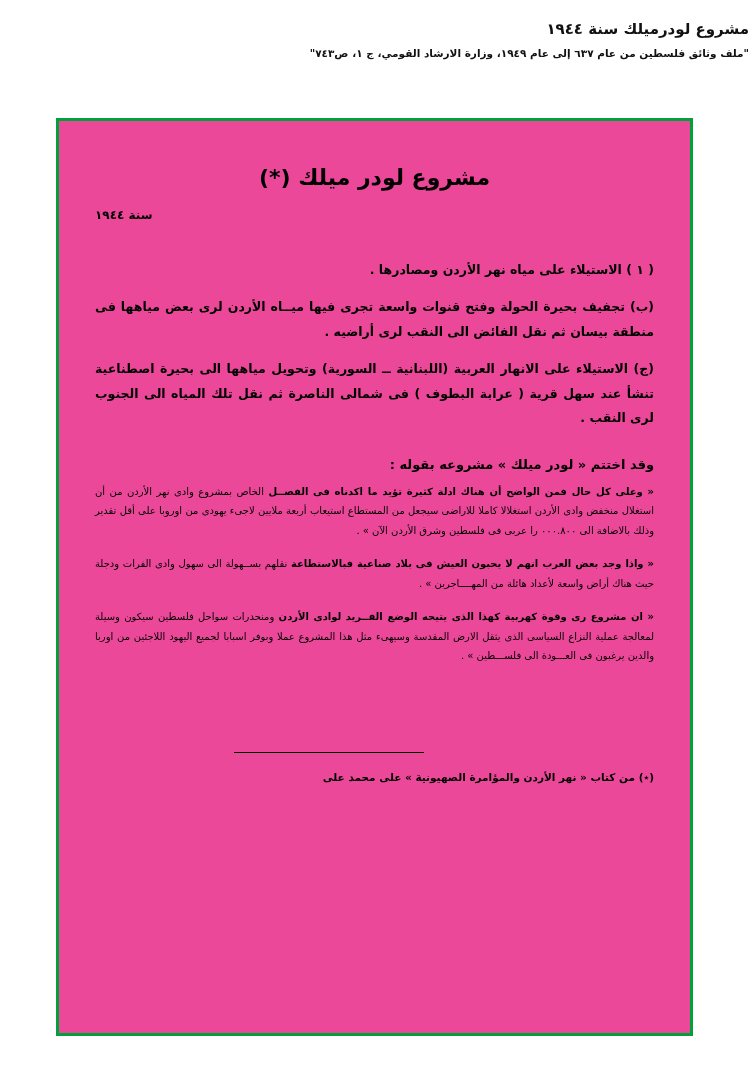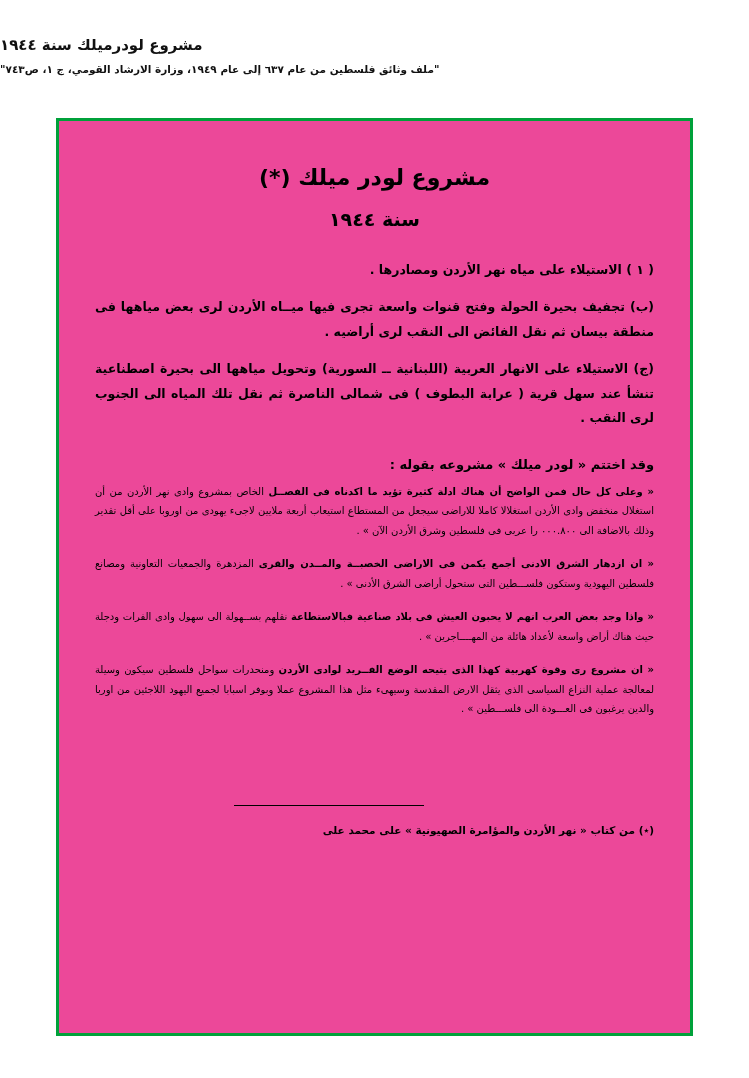--- a/index.html
+++ b/index.html
@@ -15,22 +15,22 @@
     color: #000000;
     overflow: hidden;
   }
   .page {
     position: relative;
     width: 749px;
     height: 1078px;
     box-sizing: border-box;
   }
   .header {
-    text-align: left;
-    padding-top: 36px;
+    text-align: right;
+    padding-top: 20px;
   }
   .header-title {
     font-family: "DejaVu Sans", sans-serif;
     font-weight: bold;
     font-size: 15px;
     letter-spacing: 0.5px;
     color: #111;
     direction: rtl;
   }
   .header-source {
@@ -55,28 +55,28 @@
     direction: rtl;
   }
   .doc-title {
     text-align: center;
     font-size: 22px;
     font-weight: bold;
     margin-top: 14px;
     letter-spacing: 0.5px;
   }
   .doc-subtitle {
-    text-align: center;
-    font-size: 19px;
+    text-align: left;
+    font-size: 12px;
     font-weight: bold;
     margin-top: 18px;
     letter-spacing: 0.5px;
   }
   .body-text {
-    margin-top: 28px;
+    margin-top: 36px;
     font-size: 12.5px;
     line-height: 1.95;
     text-align: justify;
     text-align-last: right;
   }
   .para {
     margin-bottom: 13px;
     font-weight: bold;
     direction: rtl;
   }
@@ -135,24 +135,20 @@
         <div class="para">(ب) تجفيف بحيرة الحولة وفتح قنوات واسعة تجرى فيها ميــاه الأردن لرى بعض مياهها  فى منطقة بيسان ثم نقل الفائض الى النقب لرى أراضيه .</div>
         <div class="para">(ج) الاستيلاء على الانهار العربية (اللبنانية ــ السورية) وتحويل مياهها الى بحيرة اصطناعية تنشأ عند سهل قرية ( عرابة البطوف ) فى شمالى الناصرة ثم نقل تلك المياه الى الجنوب لرى النقب .</div>
 
         <div class="closing">وقد اختتم « لودر ميلك » مشروعه بقوله :</div>
 
         <div class="para-quote">
           <span class="lead">« وعلى كل حال فمن الواضح أن هناك ادلة كثيرة تؤيد ما اكدناه فى الفصــل</span>
           <span>الخاص بمشروع وادى نهر الأردن من أن استغلال منخفض وادى الأردن استغلالا كاملا للاراضى سيجعل من المستطاع استيعاب أربعة ملايين لاجىء يهودى من اوروبا على أقل تقدير وذلك بالاضافة الى ٠٠٠.٨٠٠ را عربى فى فلسطين وشرق الأردن الآن » .</span>
         </div>
 
-        <div class="para-quote">
-          <span class="lead">« ان ازدهار الشرق الادنى أجمع يكمن فى الاراضى الخصبــة والمــدن والقرى</span>
-          <span>المزدهرة والجمعيات التعاونية ومصانع فلسطين اليهودية وستكون فلســـطين التى ستحول أراضى الشرق الأدنى » .</span>
-        </div>
 
         <div class="para-quote">
           <span class="lead">« واذا وجد بعض العرب انهم لا يحبون العيش فى بلاد صناعية فبالاستطاعة</span>
           <span>نقلهم بســهولة الى سهول وادى الفرات ودجلة حيث هناك أراض واسعة لأعداد هائلة من المهــــاجرين » .</span>
         </div>
 
         <div class="para-quote">
           <span class="lead">« ان مشروع رى وقوة كهربية كهذا الذى يتيحه الوضع الفــريد لوادى الأردن</span>
           <span>ومنحدرات سواحل فلسطين سيكون وسيلة لمعالجة عملية النزاع السياسى الذى يثقل الارض المقدسة وسيهىء مثل هذا المشروع عملا وبوفر اسبابا لجميع اليهود اللاجئين من اوربا والدين يرغبون فى العـــودة الى فلســـطين » .</span>
         </div>

